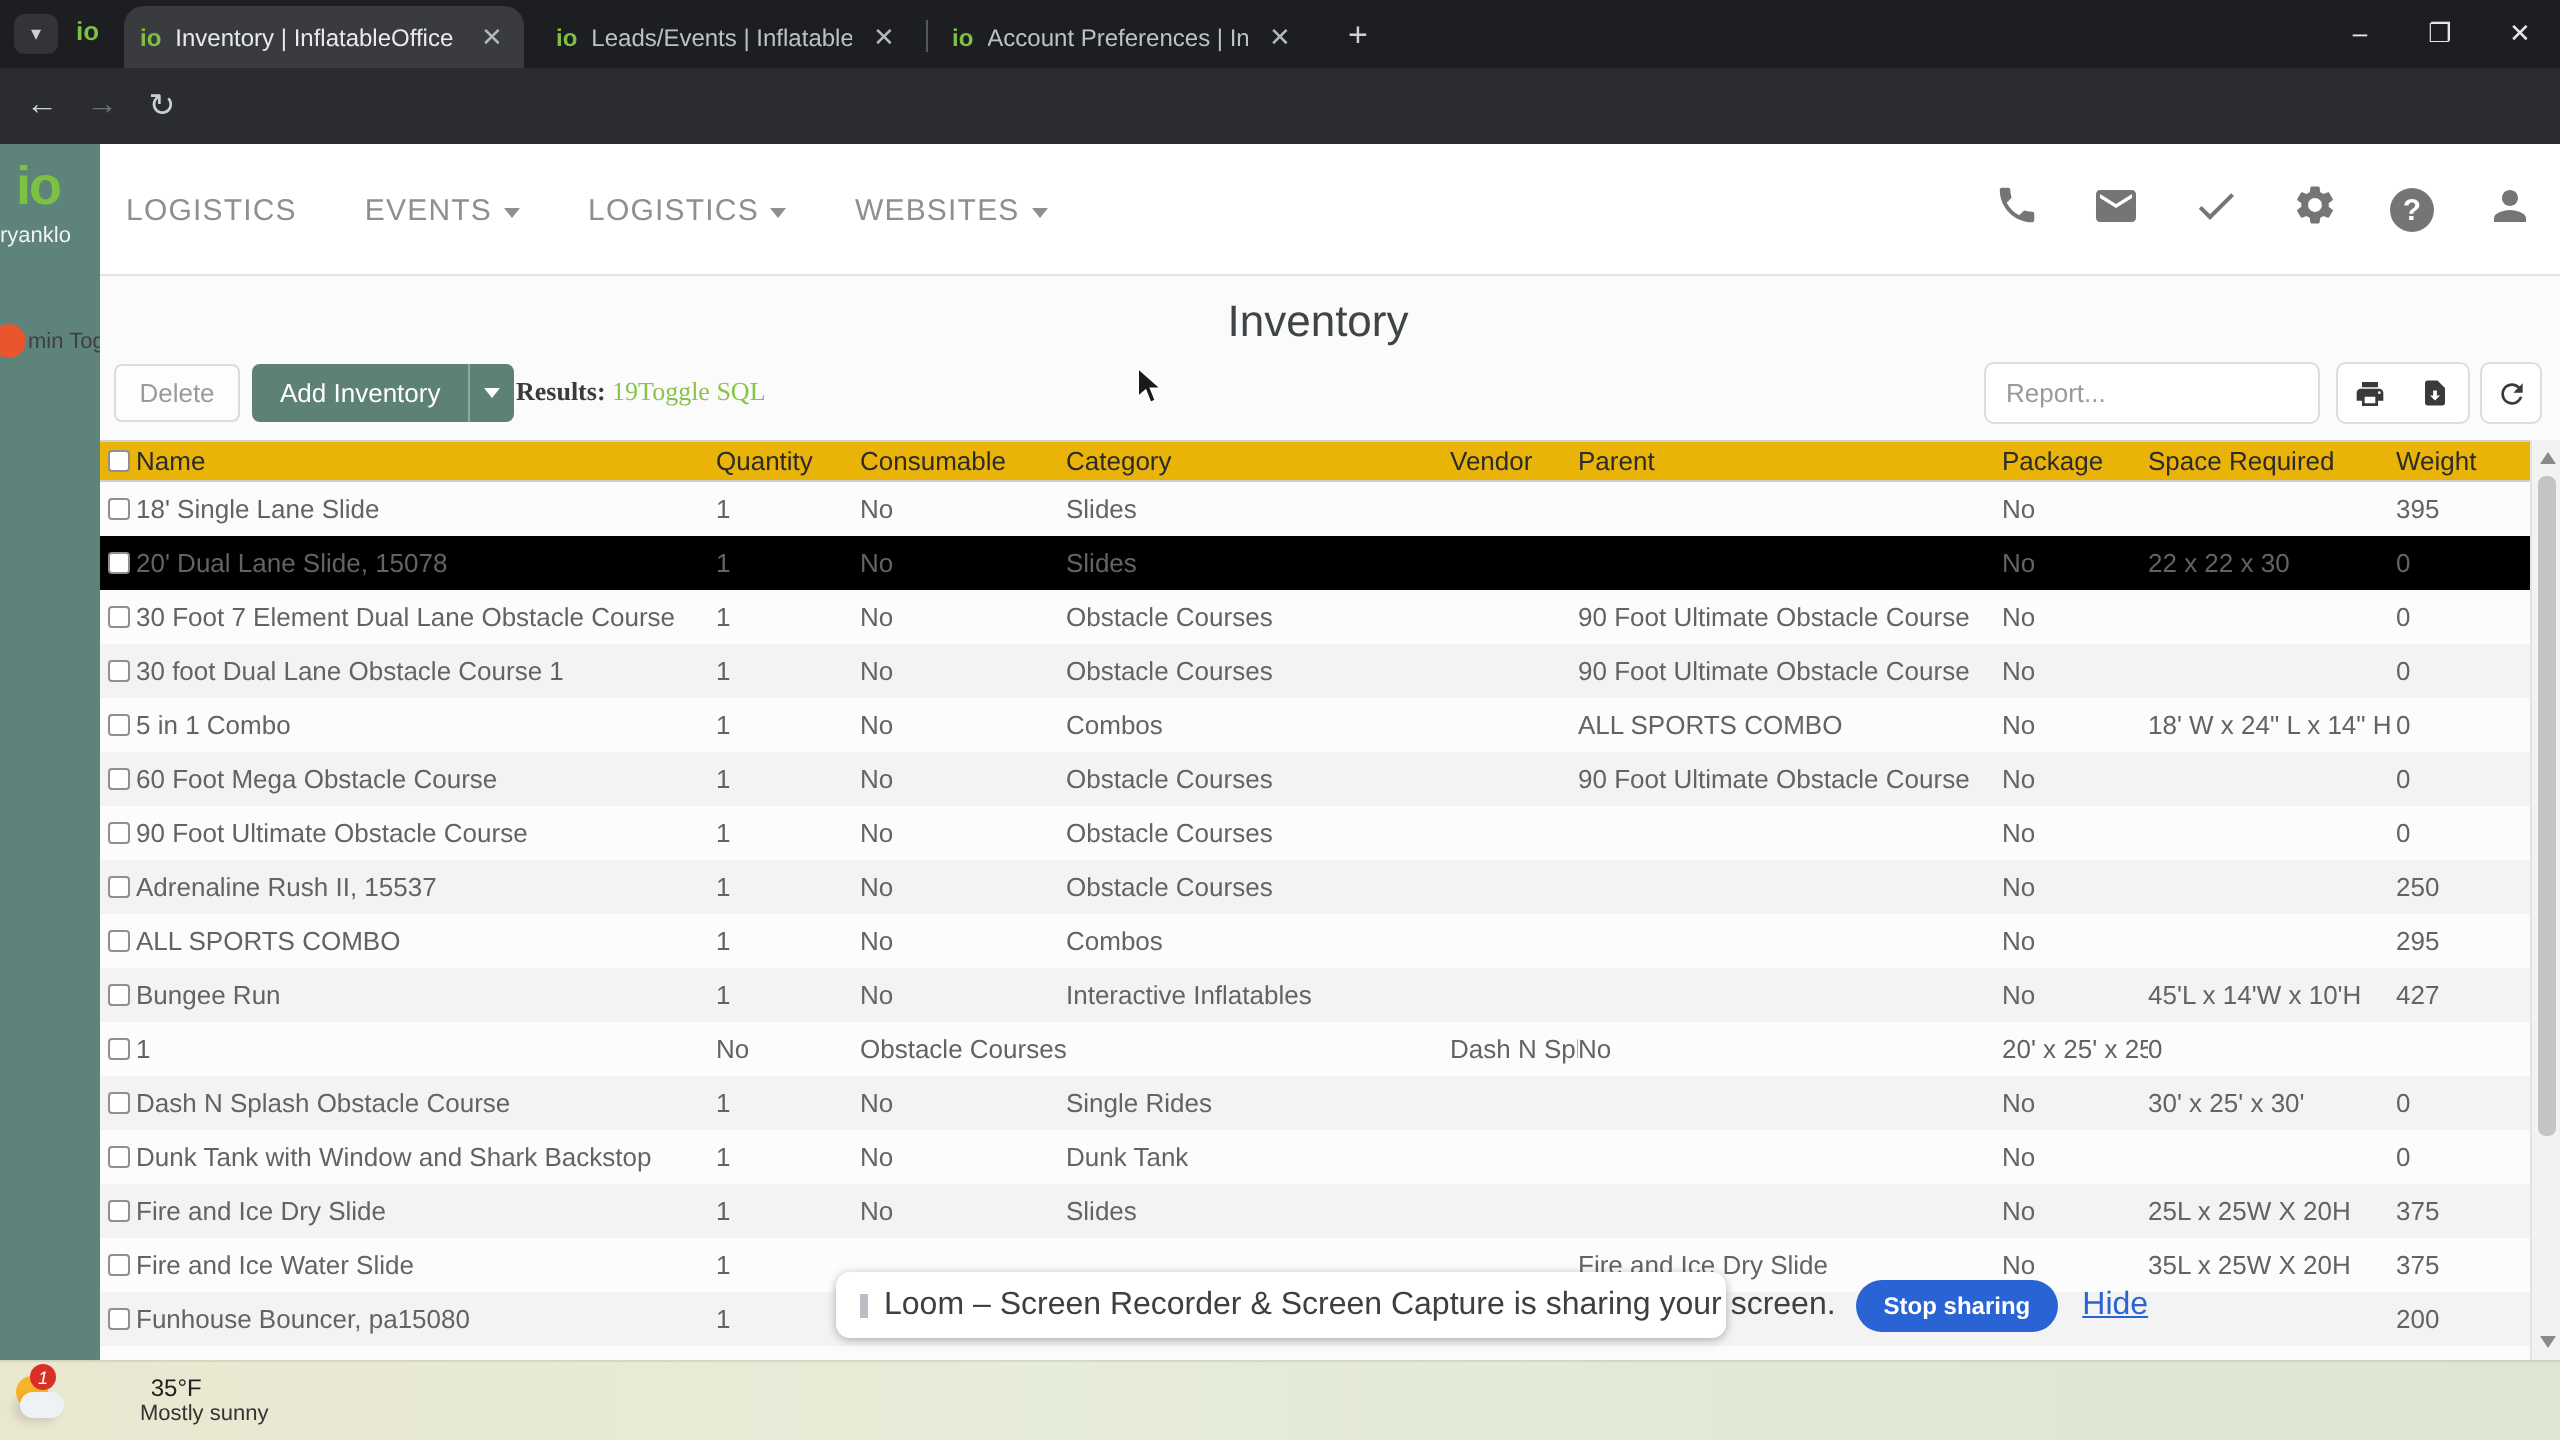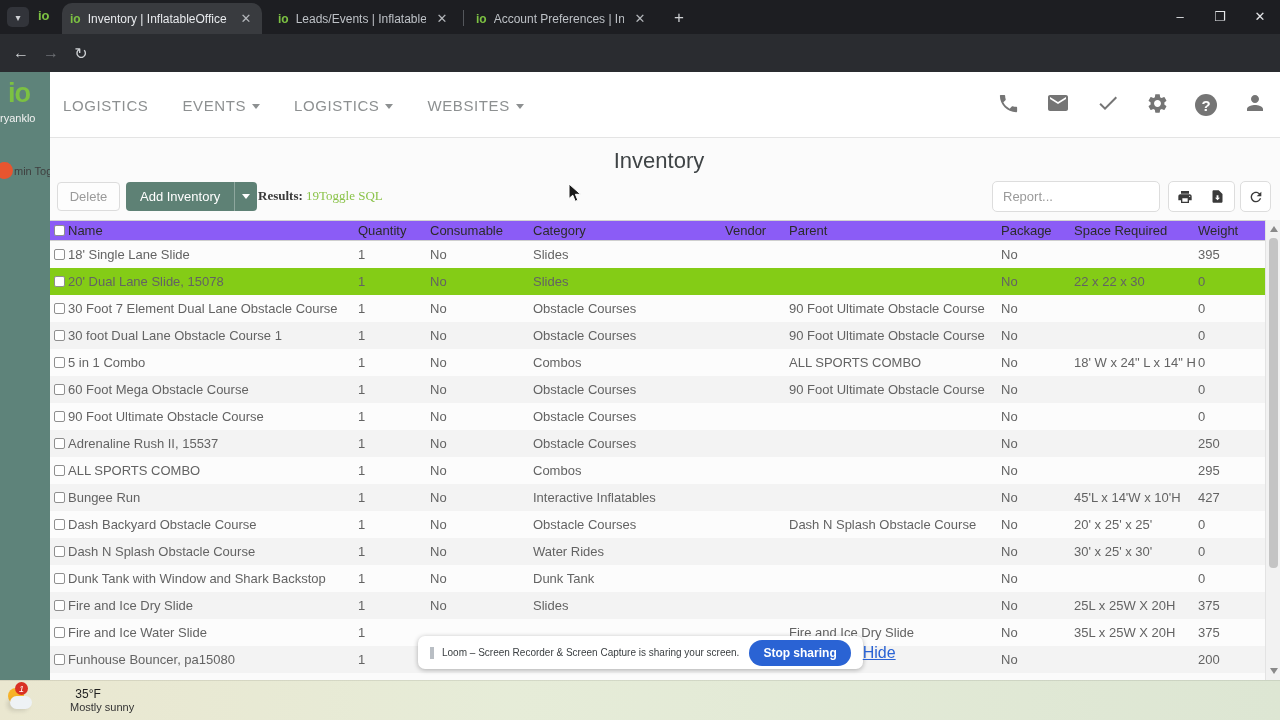--- a/index.html
+++ b/index.html
@@ -80,36 +80,36 @@
   .refresh-b{left:1240px;width:31px;border-radius:5px;}
 
   
   .tbl{position:absolute;left:50px;top:220px;width:1215px;}
   .trow{display:grid;grid-template-columns:18px 290px 72px 103px 192px 64px 212px 73px 124px 1fr;
      align-items:center;height:27px;font-size:13px;color:#636363;}
   .trow>*{overflow:hidden;white-space:nowrap;}
   .thead{height:21px;background:#e1e1e1;color:#2b2b2b;border-top:1px solid #d2d2d2;border-bottom:1px solid #cfcfcf;}
   .trow:nth-child(even){background:#f3f3f3;}
   .trow:nth-child(odd){background:#fcfcfc;}
-  .trow.thead{background:#8b5cf6;}
-  .trow.selected{background:#84cc16;}
+  .trow.thead{background:#eab308;}
+  .trow.selected{background:#000000;}
   .cb{width:11px;height:11px;border:1px solid #8f8f8f;border-radius:2px;background:#fff;margin-left:4px;display:inline-block;}
 
   
   .scrollbar{position:absolute;left:1265px;top:220px;width:15px;height:460px;background:#f2f2f2;border-left:1px solid #e3e3e3;}
   .sb-arrow{position:absolute;left:4px;width:0;height:0;border-left:4px solid transparent;border-right:4px solid transparent;}
   .sb-up{top:6px;border-bottom:6px solid #8a8a8a;}
   .sb-down{bottom:6px;border-top:6px solid #8a8a8a;}
   .sb-thumb{position:absolute;left:3px;top:18px;width:9px;height:330px;background:#c4c4c4;border-radius:4px;}
 
   
   .loom{position:absolute;left:418px;top:636px;width:445px;height:33px;background:#fff;border-radius:7px;
      box-shadow:0 1px 5px rgba(0,0,0,.3);display:flex;align-items:center;padding:0 10px;z-index:30;}
   .loom-pause{width:7px;height:12px;border-left:2px solid #b9bec4;border-right:2px solid #b9bec4;margin:0 8px 0 2px;}
-  .loom-msg{font-size:10px;color:#3c4043;white-space:nowrap;}
+  .loom-msg{font-size:16px;color:#3c4043;white-space:nowrap;}
   .loom-stop{margin-left:10px;background:#2a63d4;color:#fff;font-size:12px;font-weight:bold;border-radius:15px;
      padding:6px 14px;white-space:nowrap;}
   .loom-hide{margin-left:12px;color:#2a63d4;font-size:16px;text-decoration:underline;}
 
   
   .taskbar{position:absolute;left:0;top:680px;width:1280px;height:40px;
      background:linear-gradient(90deg,#eae7d0,#e6ecd8 40%,#dde6d3);border-top:1px solid rgba(0,0,0,.08);}
   .weather{position:absolute;left:6px;top:4px;display:flex;align-items:center;gap:6px;}
   .w-icon{position:relative;width:30px;height:30px;}
   .w-sun{position:absolute;left:2px;top:3px;width:16px;height:16px;border-radius:50%;background:#f7b329;}
@@ -391,37 +391,36 @@
           <span>Interactive Inflatables</span>
           <span></span>
           <span></span>
           <span>No</span>
           <span>45'L x 14'W x 10'H</span>
           <span>427</span>
         </div>
 
         <div class="trow">
           <span class="cb"></span>
-          <span>Dash Backyard Obstacle Course</span>
           <span>1</span>
           <span>No</span>
           <span>Obstacle Courses</span>
           <span></span>
           <span>Dash N Splash Obstacle Course</span>
           <span>No</span>
           <span>20' x 25' x 25'</span>
           <span>0</span>
         </div>
 
         <div class="trow">
           <span class="cb"></span>
           <span>Dash N Splash Obstacle Course</span>
           <span>1</span>
           <span>No</span>
-          <span>Water Rides</span>
+          <span>Single Rides</span>
           <span></span>
           <span></span>
           <span>No</span>
           <span>30' x 25' x 30'</span>
           <span>0</span>
         </div>
 
         <div class="trow">
           <span class="cb"></span>
           <span>Dunk Tank with Window and Shark Backstop</span>

